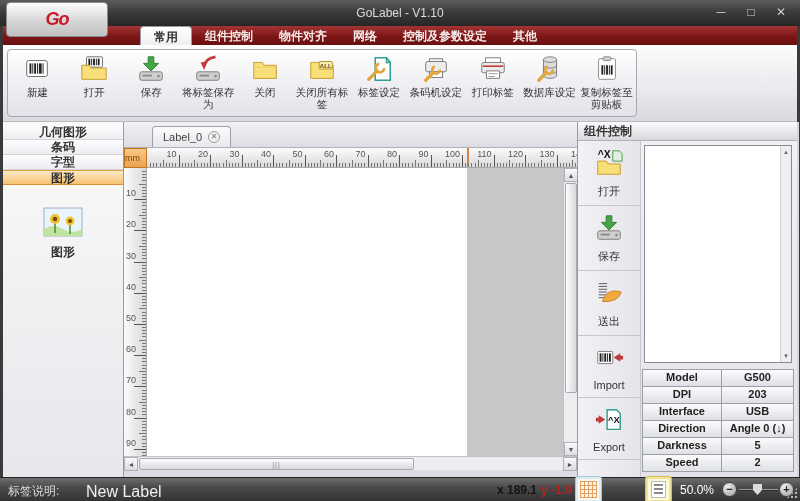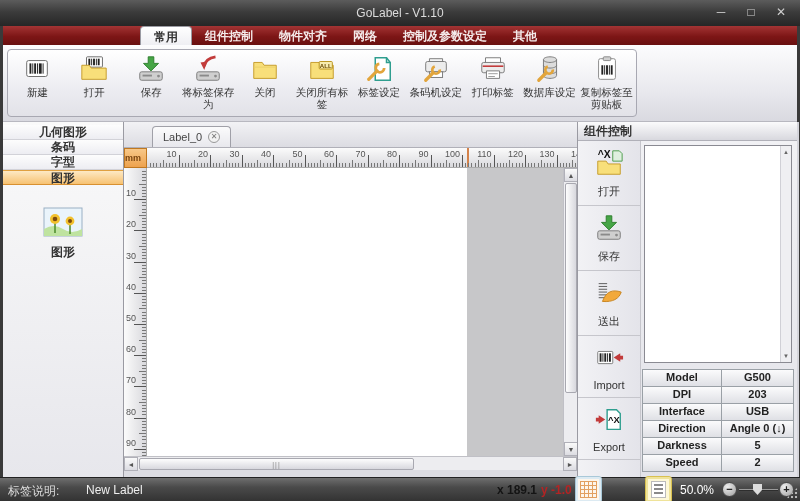--- a/index.html
+++ b/index.html
@@ -60,21 +60,21 @@
   .tabstrip { position:absolute; left:0; top:0; width:453px; height:26px;
     background:linear-gradient(#f2f2f5,#dcdce2); border-bottom:1px solid #b0b0b8; }
   .doc-tab { position:absolute; left:28px; bottom:0; height:21px; padding:0 10px;
     background:linear-gradient(#fbfbfc,#e8e8ed); border:1px solid #a0a0a8; border-bottom:none;
     border-radius:4px 4px 0 0; display:flex; align-items:center; gap:6px; font-size:11px; color:#444; }
   .tab-close { width:12px; height:12px; border:1px solid #999; border-radius:50%;
     font-size:8px; line-height:10px; text-align:center; color:#777; background:#f2f2f2; }
 
   .corner-mm { position:absolute; left:0; top:26px; width:23px; height:20px;
     background:linear-gradient(#f8c888,#eda24e); border:1px solid #c07820;
-    font-size:9px; font-weight:bold; color:#7a4510; line-height:18px; }
+    font-size:9px; font-weight:normal; color:#7a4510; line-height:18px; }
   .h-ruler { position:absolute; left:23px; top:26px; width:430px; height:20px; overflow:hidden;
     background:linear-gradient(#fbfbfb,#d9d9dd); border-bottom:1px solid #aaa; }
   .h-ruler .tick { position:absolute; bottom:0; width:1px; height:4px; background:#777; }
   .h-ruler .t5 { height:7px; } .h-ruler .t10 { height:12px; background:#555; }
   .rlabel { position:absolute; top:1px; width:20px; text-align:right; font-size:9px; color:#555; }
   .h-marker { position:absolute; left:320px; top:0; width:2px; height:20px; background:#d4824a; }
 
   .v-ruler { position:absolute; left:0; top:46px; width:23px; height:288px; overflow:hidden;
     background:linear-gradient(90deg,#fbfbfb,#d9d9dd); border-right:1px solid #aaa; }
   .v-ruler .tick { position:absolute; right:0; height:1px; width:4px; background:#777; }
@@ -118,21 +118,21 @@
 
   .ptable { position:absolute; left:64px; top:247px; width:152px;
     display:grid; grid-template-columns:78px 1fr; gap:1px; background:#9aa0a6; border:1px solid #9aa0a6; }
   .pcell { height:16px; line-height:15px; font-size:11px; font-weight:bold; color:#222; text-align:center;
     background:linear-gradient(#fbfbfc,#dfe0e5); }
 
   
   .statusbar { position:absolute; left:0; top:477px; width:800px; height:24px;
     background:linear-gradient(#6e6e6e,#4a4a4a 40%,#333333); border-top:1px solid #222;padding-left:6px; }
   .sb-caption { position:absolute; left:8px; top:5px; font-size:12px; color:#dcdcdc; }
-  .sb-value { position:absolute; left:86px; top:5px; font-size:12px; color:#efefef; }
+  .sb-value { position:absolute; left:86px; top:5px; font-size:16px; color:#efefef; }
   .sb-x { position:absolute; left:497px; top:5px; font-size:12px; font-weight:bold; color:#141414; }
   .sb-y { position:absolute; left:541px; top:5px; font-size:12px; font-weight:bold; color:#b32424; }
   .sb-btn { position:absolute; top:-2px; width:27px; height:27px; border-radius:3px; }
   .grid-btn { left:575px; background:#fdf6ec; border:1px solid #a9c8d8;
     box-shadow:inset 0 0 0 2px #dceaf2; }
   .grid-btn .pat { position:absolute; inset:4px;
     background-image:repeating-linear-gradient(0deg,#e2a060 0 1px,transparent 1px 4px),
       repeating-linear-gradient(90deg,#e2a060 0 1px,transparent 1px 4px); }
   .lines-btn { left:645px; background:#fdf8d8; border:1px solid #d8c050;
     box-shadow:inset 0 0 0 2px #efe39a; }
@@ -158,20 +158,23 @@
 
   <div class="titlebar">
     <div class="title-text">GoLabel - V1.10</div>
     <div class="win-controls" id="win-controls">
         <span class="win-btn">─</span>
         <span class="win-btn">□</span>
         <span class="win-btn">✕</span>
       </div>
   </div>
 
+  <div class="logo">
+    <span class="logo-text">Go</span>
+  </div>
 
   <div class="ribbon-row">
     <div class="ribbon-tabs" id="ribbon-tabs">
         <div class="rtab active">常用</div>
         <div class="rtab">组件控制</div>
         <div class="rtab">物件对齐</div>
         <div class="rtab">网络</div>
         <div class="rtab">控制及参数设定</div>
         <div class="rtab">其他</div>
       </div>

